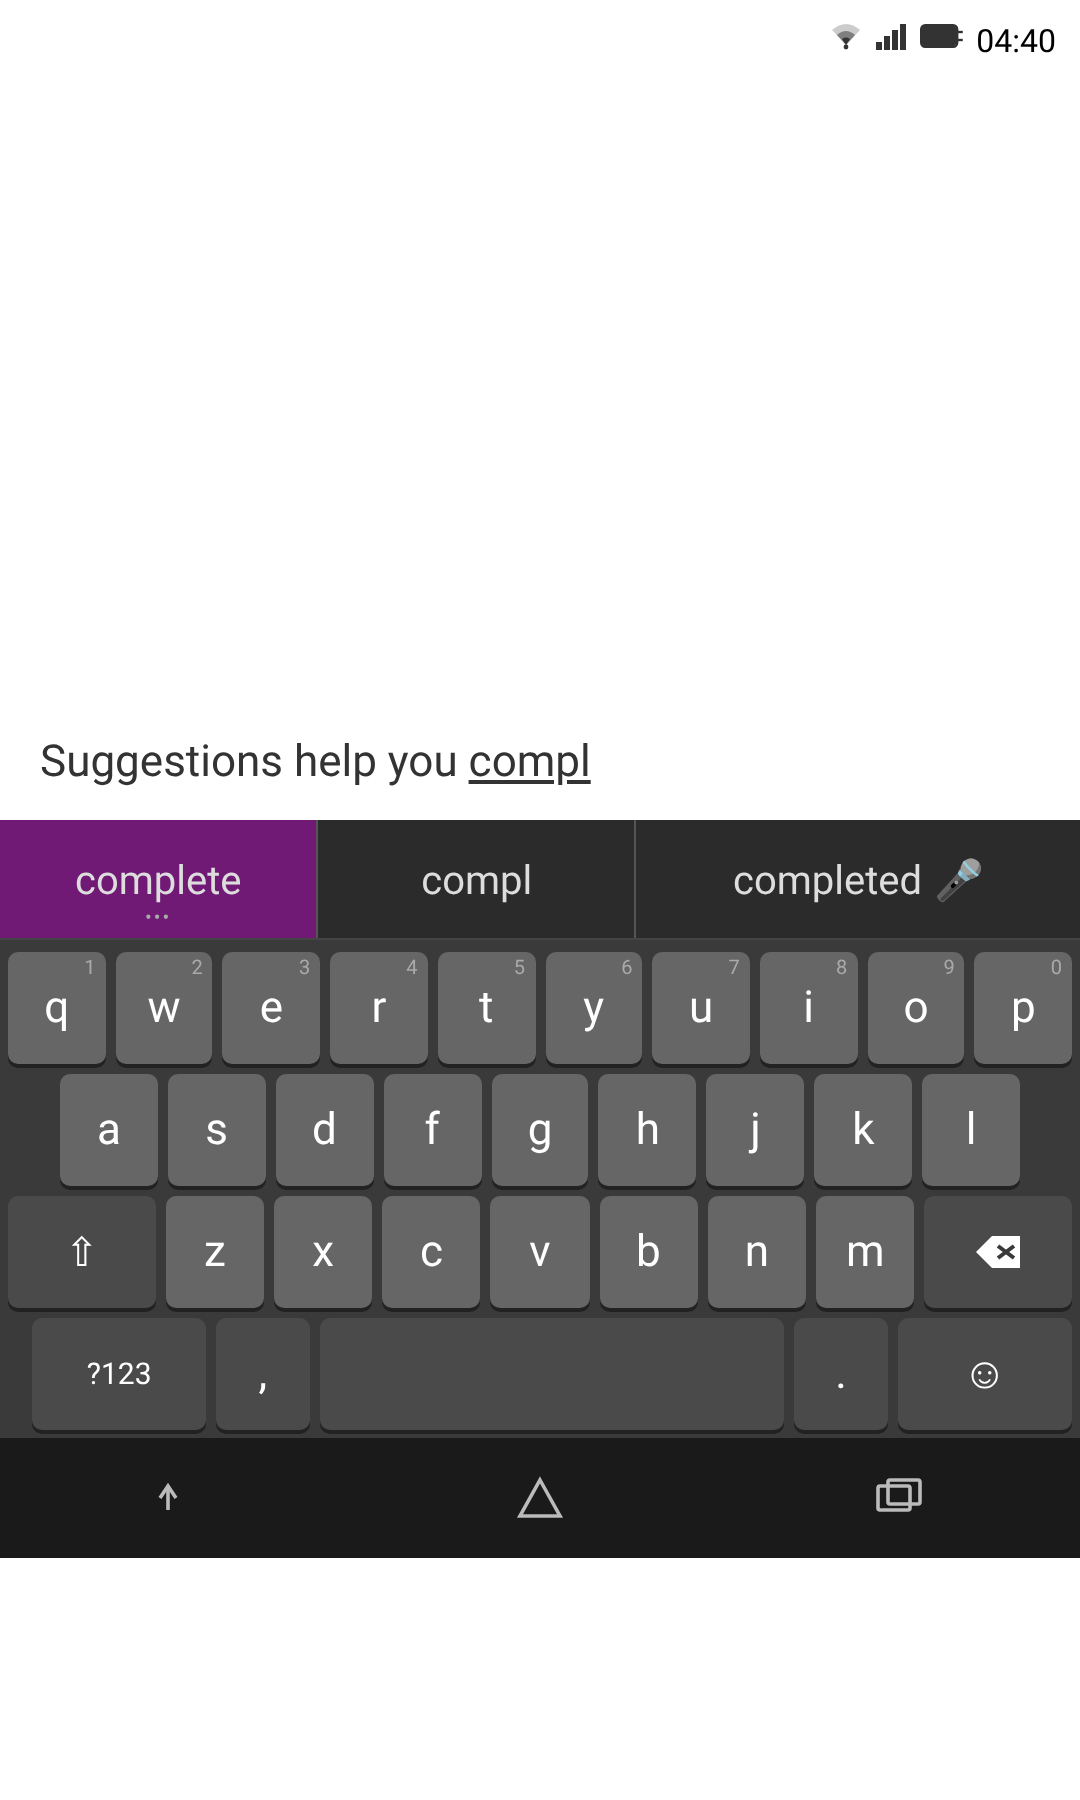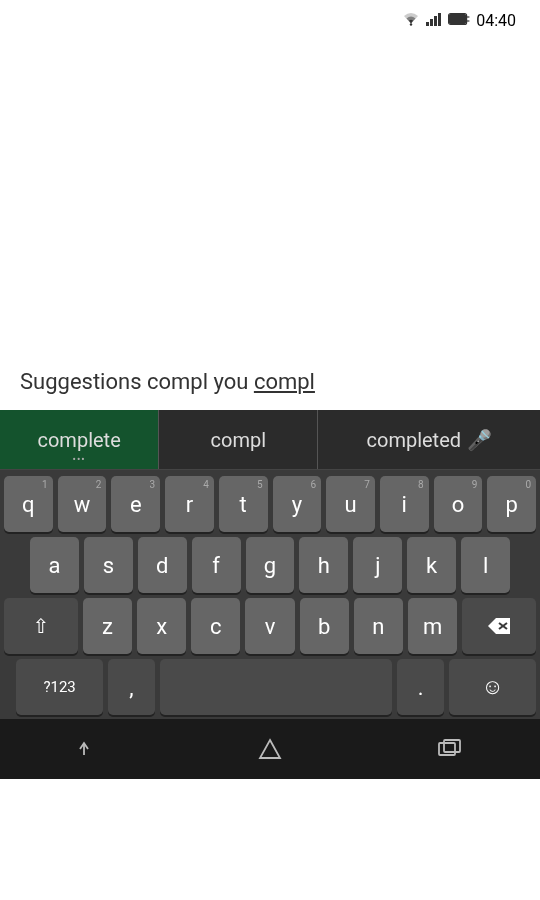--- a/index.html
+++ b/index.html
@@ -13,21 +13,21 @@
     }
 
     
     #status-bar {
       width: 540px;
       height: 40px;
       background: #fff;
       display: flex;
       align-items: center;
       justify-content: flex-end;
-      padding: 0 24px;
+      padding: 0 12px;
       gap: 6px;
     }
 
     
     #main-content {
       width: 540px;
       height: 370px;
       background: #fff;
       display: flex;
       align-items: flex-end;
@@ -50,21 +50,21 @@
       justify-content: center;
       height: 100%;
       cursor: pointer;
       border-right: 1px solid #555;
       position: relative;
     }
     .suggestion-item:last-child {
       border-right: none;
     }
     .suggestion-item.active {
-      background: #14532d;
+      background: #701a75;
     }
     .suggestion-text {
       font-size: 20px;
       color: #ddd;
     }
     .suggestion-dots {
       position: absolute;
       bottom: 4px;
       font-size: 10px;
       color: #aaa;
@@ -187,21 +187,21 @@
       <line x1="19" y1="4" x2="21.4" y2="4" stroke="#333" stroke-width="1.2"></line>
       <line x1="19" y1="8" x2="21.4" y2="8" stroke="#333" stroke-width="1.2"></line>
       <rect x="1.5" y="1.5" width="16" height="9" rx="1.2" fill="#333"></rect>
     </svg>
   </span>
   <span id="time-display">04:40</span>
 </div>
 
 <div id="main-content">
   <div>
-    <span id="text-prefix" style="font-size:22px; color:#333;">Suggestions compl you </span><span id="text-typed" style="font-size:22px; color:#333; text-decoration:underline;">compl</span>
+    <span id="text-prefix" style="font-size:22px; color:#333;">Suggestions help you </span><span id="text-typed" style="font-size:22px; color:#333; text-decoration:underline;">compl</span>
   </div>
 </div>
 
 <div id="suggestions-bar">
   <div class="suggestion-item active">
     <span class="suggestion-text">complete</span>
     <span class="suggestion-dots">•••</span>
   </div>
   <div class="suggestion-item">
     <span class="suggestion-text">compl</span>

